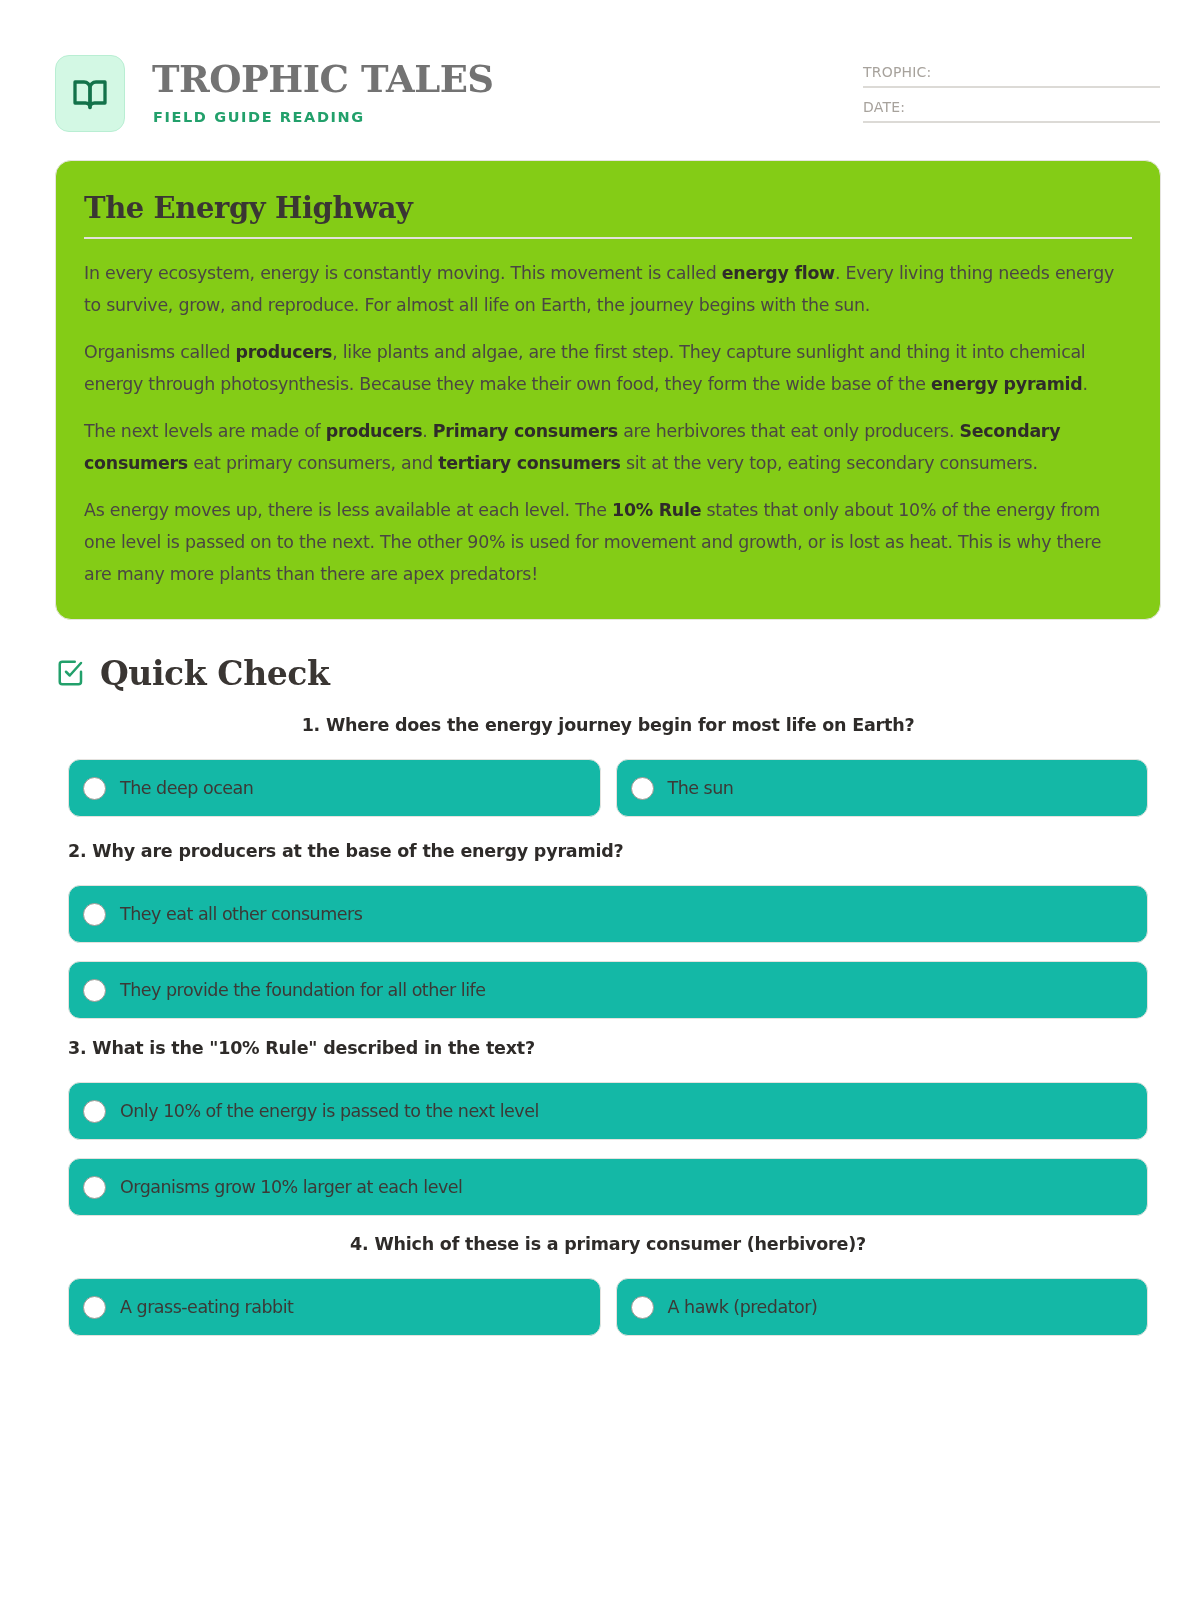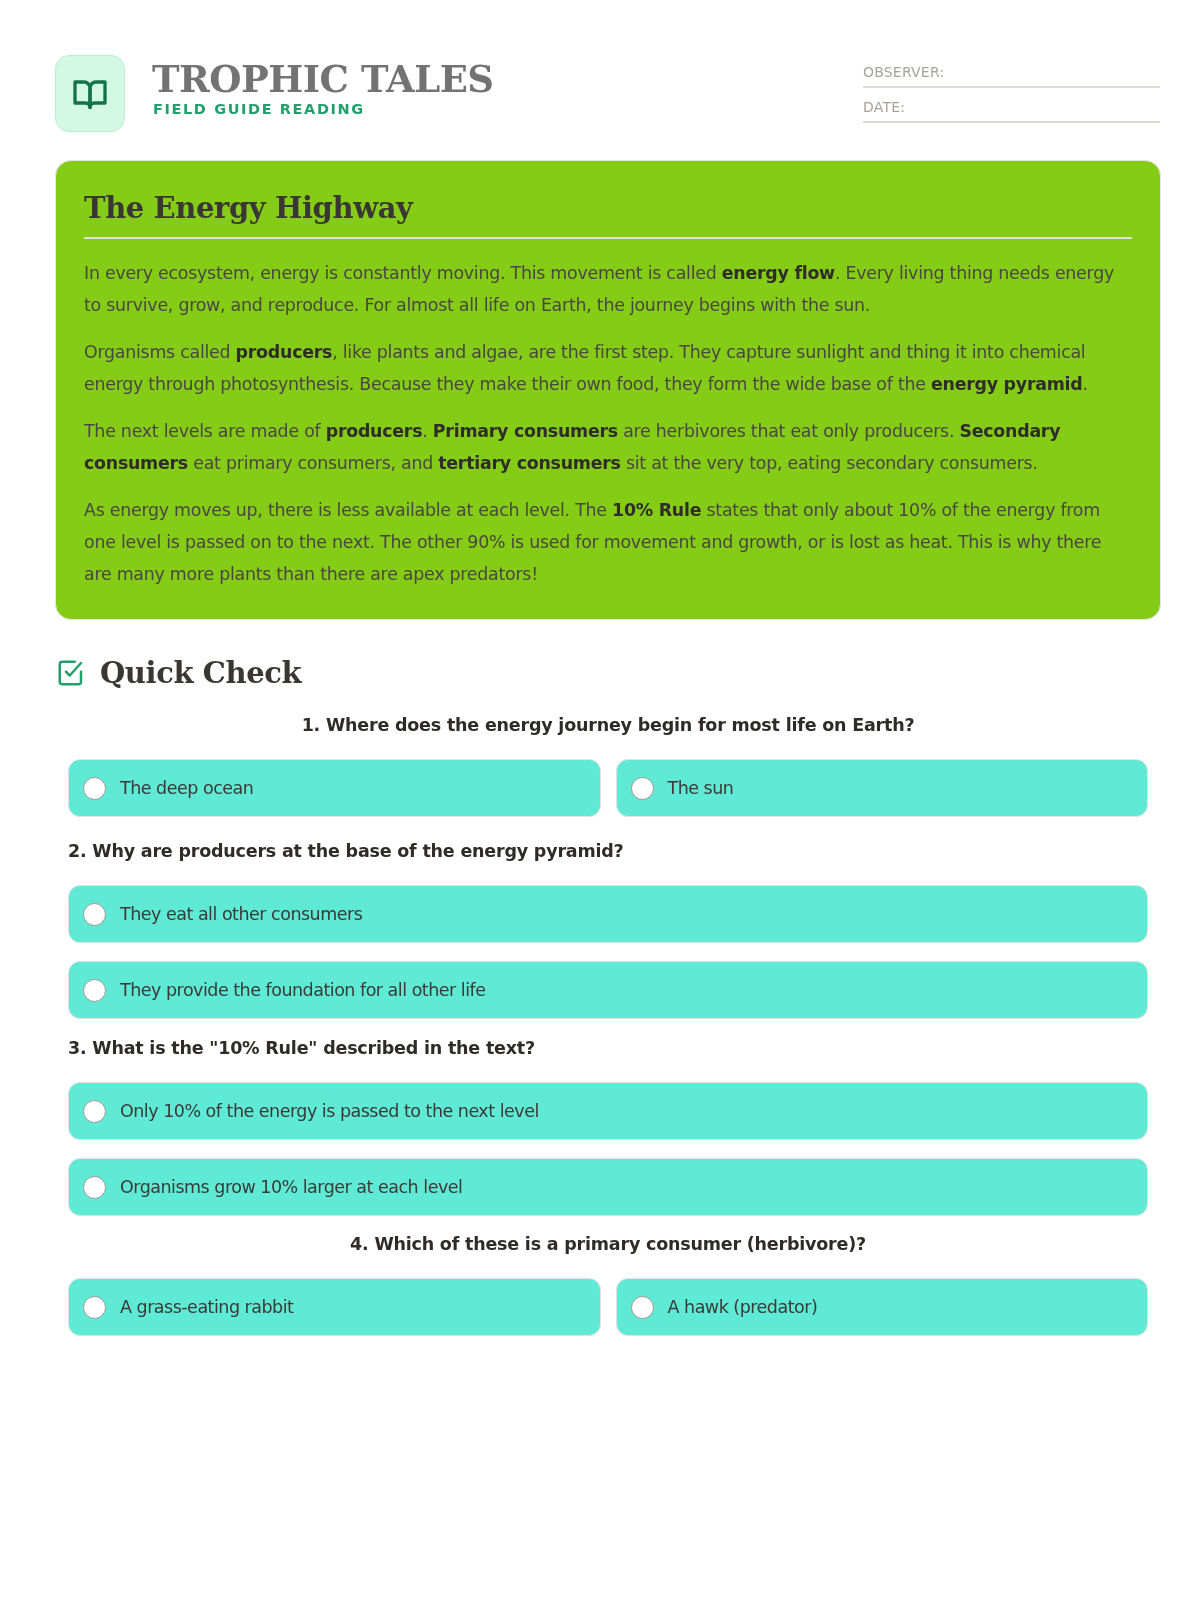--- a/index.html
+++ b/index.html
@@ -17,21 +17,21 @@
       background: #d3f8e4; border: 1px solid #b9eed3; border-radius: 14px;
       display: flex; align-items: center; justify-content: center;
     }
     .brand-title {
       position: absolute; left: 97px; top: 2px;
       font-family: "DejaVu Serif", serif; font-weight: bold;
       font-size: 37px; letter-spacing: -0.5px; color: #737373;
       white-space: nowrap;
     }
     .brand-sub {
-      position: absolute; left: 98px; top: 46px;
+      position: absolute; left: 98px; top: 54px;
       font-family: "DejaVu Sans", sans-serif; font-weight: bold;
       font-size: 14.5px; letter-spacing: 1.6px; color: #22a06b;
       white-space: nowrap;
     }
     .meta-fields {
       position: absolute; left: 863px; top: 53px; width: 297px;
     }
     .meta-field {
       height: 35px; border-bottom: 2px solid #dcdad6;
       display: flex; align-items: flex-end; padding-bottom: 6px;
@@ -60,34 +60,34 @@
     }
     .reading-p b { color: #2f2c2a; font-weight: bold; }
 
     .qc-head {
       position: absolute; left: 56px; top: 653px; height: 40px;
       display: flex; align-items: center;
     }
     .qc-title {
       margin-left: 14px;
       font-family: "DejaVu Serif", serif; font-weight: bold;
-      font-size: 29px; color: #3a3633; letter-spacing: -0.4px; text-align: center;
+      font-size: 33px; color: #3a3633; letter-spacing: -0.4px; text-align: center;
     }
 
     .question {
       position: absolute; left: 68px; width: 1080px;
     }
     .q-text {
       font-weight: bold; font-size: 17.5px; color: #2e2b29;
       letter-spacing: -0.2px; height: 30px;
     }
     .opts-row { display: flex; gap: 15px; margin-top: 14px; }
     .opts-col { display: flex; flex-direction: column; gap: 18px; margin-top: 14px; }
     .option {
-      height: 58px; background: #5eead4; border: 1.5px solid #e4e2de;
+      height: 58px; background: #14b8a6; border: 1.5px solid #e4e2de;
       border-radius: 12px; display: flex; align-items: center;
       padding-left: 14px; cursor: pointer;
     }
     .opts-row .option { flex: 1; }
     .radio {
       width: 23px; height: 23px; border-radius: 50%;
       border: 1.5px solid #9c9893; background: #fff; flex-shrink: 0;
     }
     .opt-label {
       margin-left: 14px; font-size: 17.5px; color: #3c3936; letter-spacing: -0.5px;
@@ -102,21 +102,21 @@
       <path d="M2 4h6a4 4 0 0 1 4 4v13a3 3 0 0 0-3-3H2z"></path>
       <path d="M22 4h-6a4 4 0 0 0-4 4v13a3 3 0 0 1 3-3h7z"></path>
     </svg>
   </div>
   <div class="brand-title">TROPHIC TALES</div>
   <div class="brand-sub">FIELD GUIDE READING</div>
 </div>
 
 <div class="meta-fields">
   <div class="meta-field">
-    <span class="meta-label">OBSERVER:</span>
+    <span class="meta-label">TROPHIC:</span>
     <input class="meta-input" value="" style="">
   </div>
   <div class="meta-field">
     <span class="meta-label">DATE:</span>
     <input class="meta-input" value="" style="">
   </div>
 </div>
 
 <div class="reading-card">
   <div class="reading-title">The Energy Highway</div>

